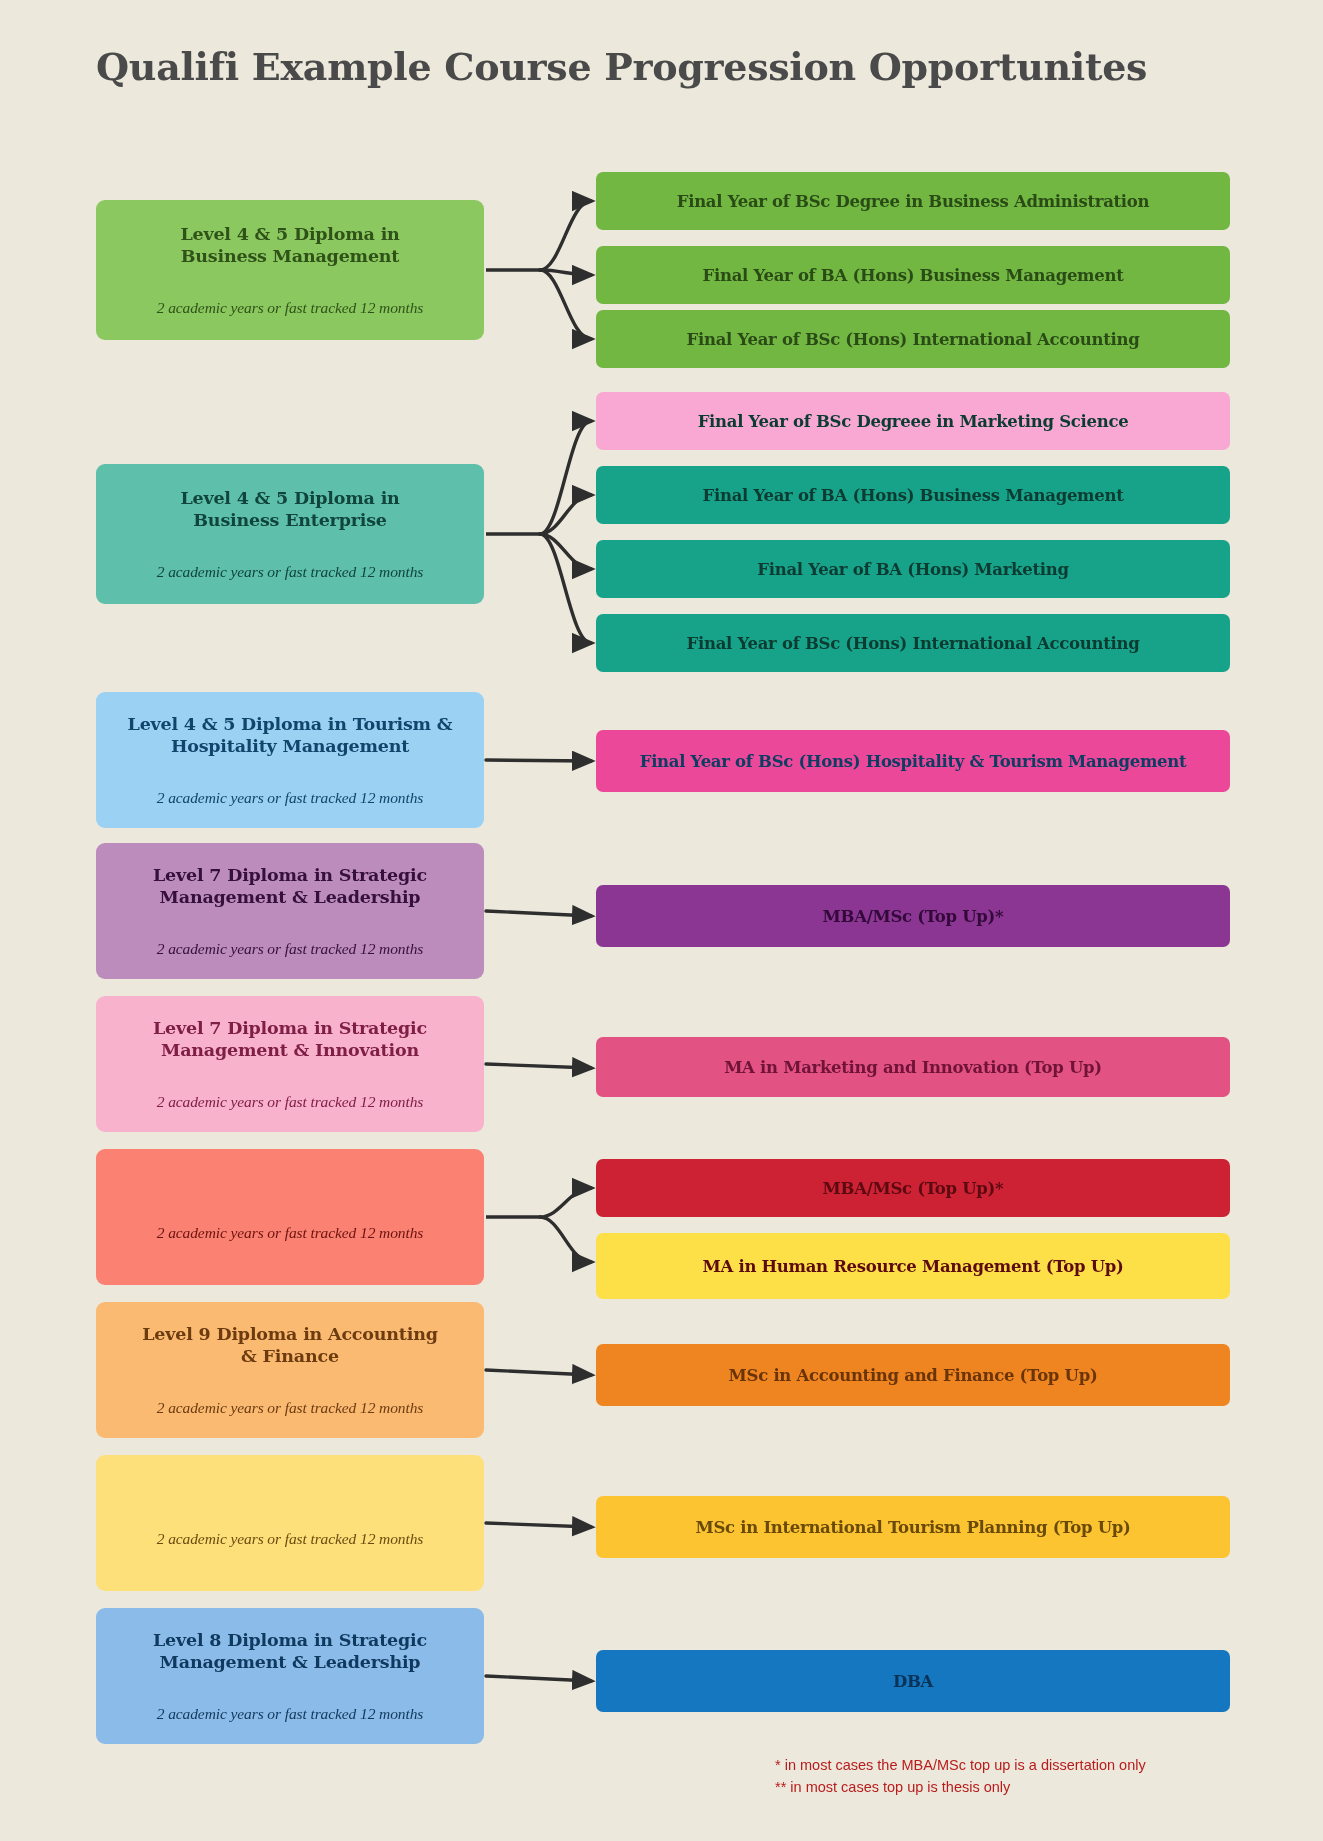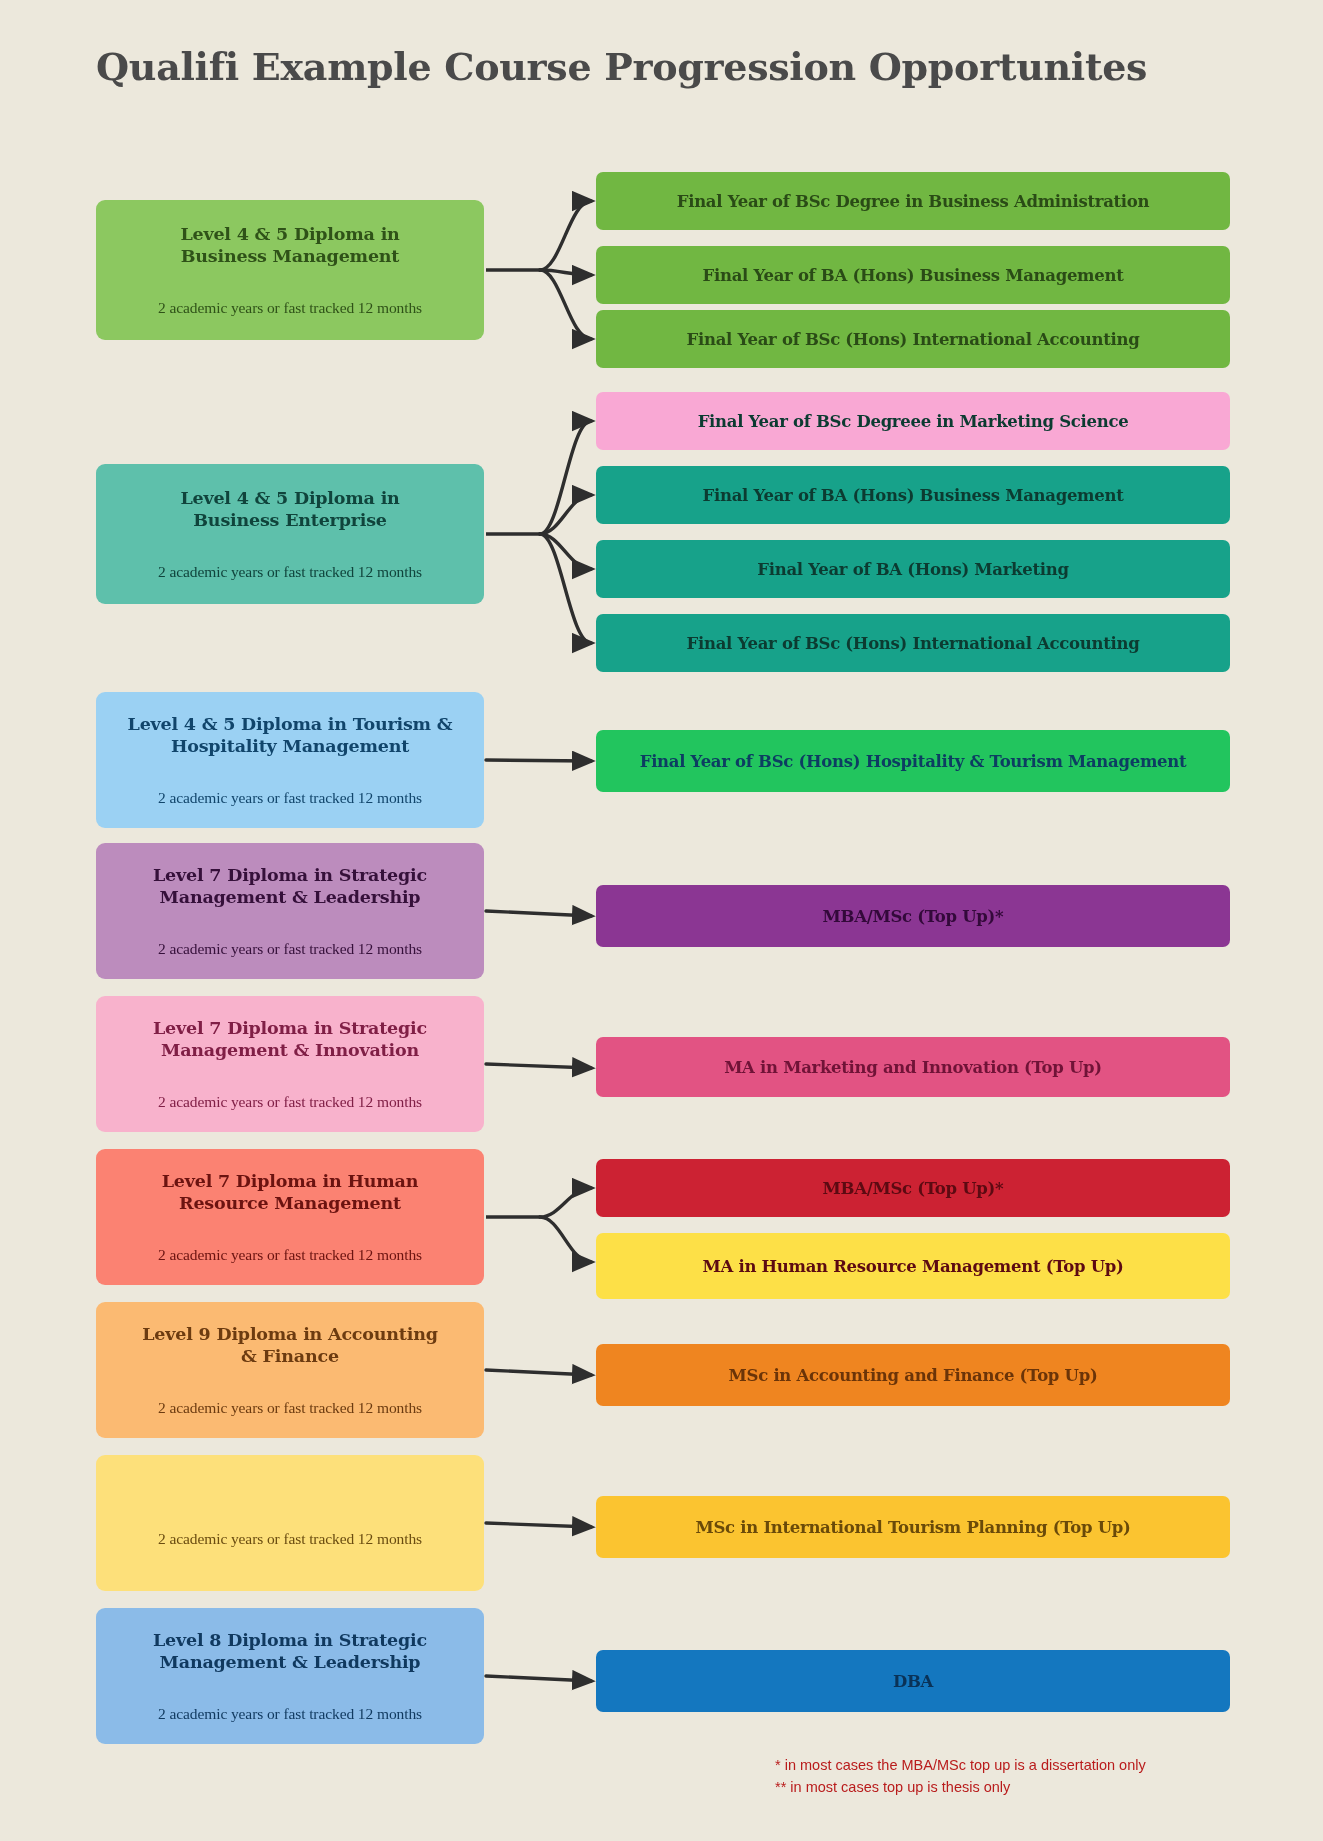--- a/index.html
+++ b/index.html
@@ -39,20 +39,21 @@
   .left-title{
     font-family:"DejaVu Serif", serif;
     font-weight:bold;
     font-size:17.5px;
     line-height:1.28;
     letter-spacing:-0.2px;
   }
   .left-sub{
     margin-top:32px;
     font-family:"Liberation Serif", serif;
+    font-style:italic;
     font-size:15.5px;
     letter-spacing:-0.1px;
   }
 
   .right-bar{
     position:absolute;
     left:596px;
     width:634px;
     border-radius:7px;
     box-sizing:border-box;
@@ -136,42 +137,38 @@
       <div class="right-bar" style="top: 466px; height: 58px; background: rgb(23, 162, 138); color: rgb(12, 59, 49);">Final Year of  BA (Hons) Business Management</div>
       <div class="right-bar" style="top: 540px; height: 58px; background: rgb(23, 162, 138); color: rgb(12, 59, 49);">Final Year of  BA (Hons) Marketing</div>
       <div class="right-bar" style="top: 614px; height: 58px; background: rgb(23, 162, 138); color: rgb(12, 59, 49);">Final Year of  BSc (Hons) International Accounting</div>
       <div class="left-card" style="top: 692px; height: 136px; background: rgb(155, 209, 243); color: rgb(17, 69, 107);">
         <div class="left-title">
           <div>Level 4 &amp; 5 Diploma in Tourism &amp;</div>
           <div>Hospitality Management</div>
         </div>
         <div class="left-sub">2 academic years or fast tracked 12 months</div>
       </div>
-      <div class="right-bar" style="top: 730px; height: 62px; background: #22c55e; color: rgb(13, 61, 98);">Final Year of BSc (Hons) Hospitality &amp; Tourism Management</div>
+      <div class="right-bar" style="top: 730px; height: 62px; background: #ec4899; color: rgb(13, 61, 98);">Final Year of BSc (Hons) Hospitality &amp; Tourism Management</div>
       <div class="left-card" style="top: 843px; height: 136px; background: rgb(188, 140, 189); color: rgb(53, 16, 58);">
         <div class="left-title">
           <div>Level 7 Diploma in Strategic</div>
           <div>Management &amp; Leadership</div>
         </div>
         <div class="left-sub">2 academic years or fast tracked 12 months</div>
       </div>
       <div class="right-bar" style="top: 885px; height: 62px; background: rgb(139, 54, 147); color: rgb(51, 9, 58);">MBA/MSc (Top Up)*</div>
       <div class="left-card" style="top: 996px; height: 136px; background: rgb(248, 178, 204); color: rgb(128, 31, 70);">
         <div class="left-title">
           <div>Level 7 Diploma in Strategic</div>
           <div>Management &amp; Innovation</div>
         </div>
         <div class="left-sub">2 academic years or fast tracked 12 months</div>
       </div>
       <div class="right-bar" style="top: 1037px; height: 60px; background: rgb(226, 83, 131); color: rgb(112, 19, 55);">MA in Marketing and Innovation (Top Up)</div>
       <div class="left-card" style="top: 1149px; height: 136px; background: rgb(251, 130, 114); color: rgb(107, 19, 16);">
-        <div class="left-title">
-          <div>Level 7 Diploma in Human</div>
-          <div>Resource Management</div>
-        </div>
         <div class="left-sub">2 academic years or fast tracked 12 months</div>
       </div>
       <div class="right-bar" style="top: 1159px; height: 58px; background: rgb(204, 34, 51); color: rgb(92, 10, 18);">MBA/MSc (Top Up)*</div>
       <div class="right-bar" style="top: 1233px; height: 66px; background: #fde047; color: rgb(92, 10, 18);">MA in Human Resource Management (Top Up)</div>
       <div class="left-card" style="top: 1302px; height: 136px; background: rgb(251, 186, 114); color: rgb(108, 59, 16);">
         <div class="left-title">
           <div>Level 9 Diploma in Accounting</div>
           <div>&amp; Finance</div>
         </div>
         <div class="left-sub">2 academic years or fast tracked 12 months</div>

